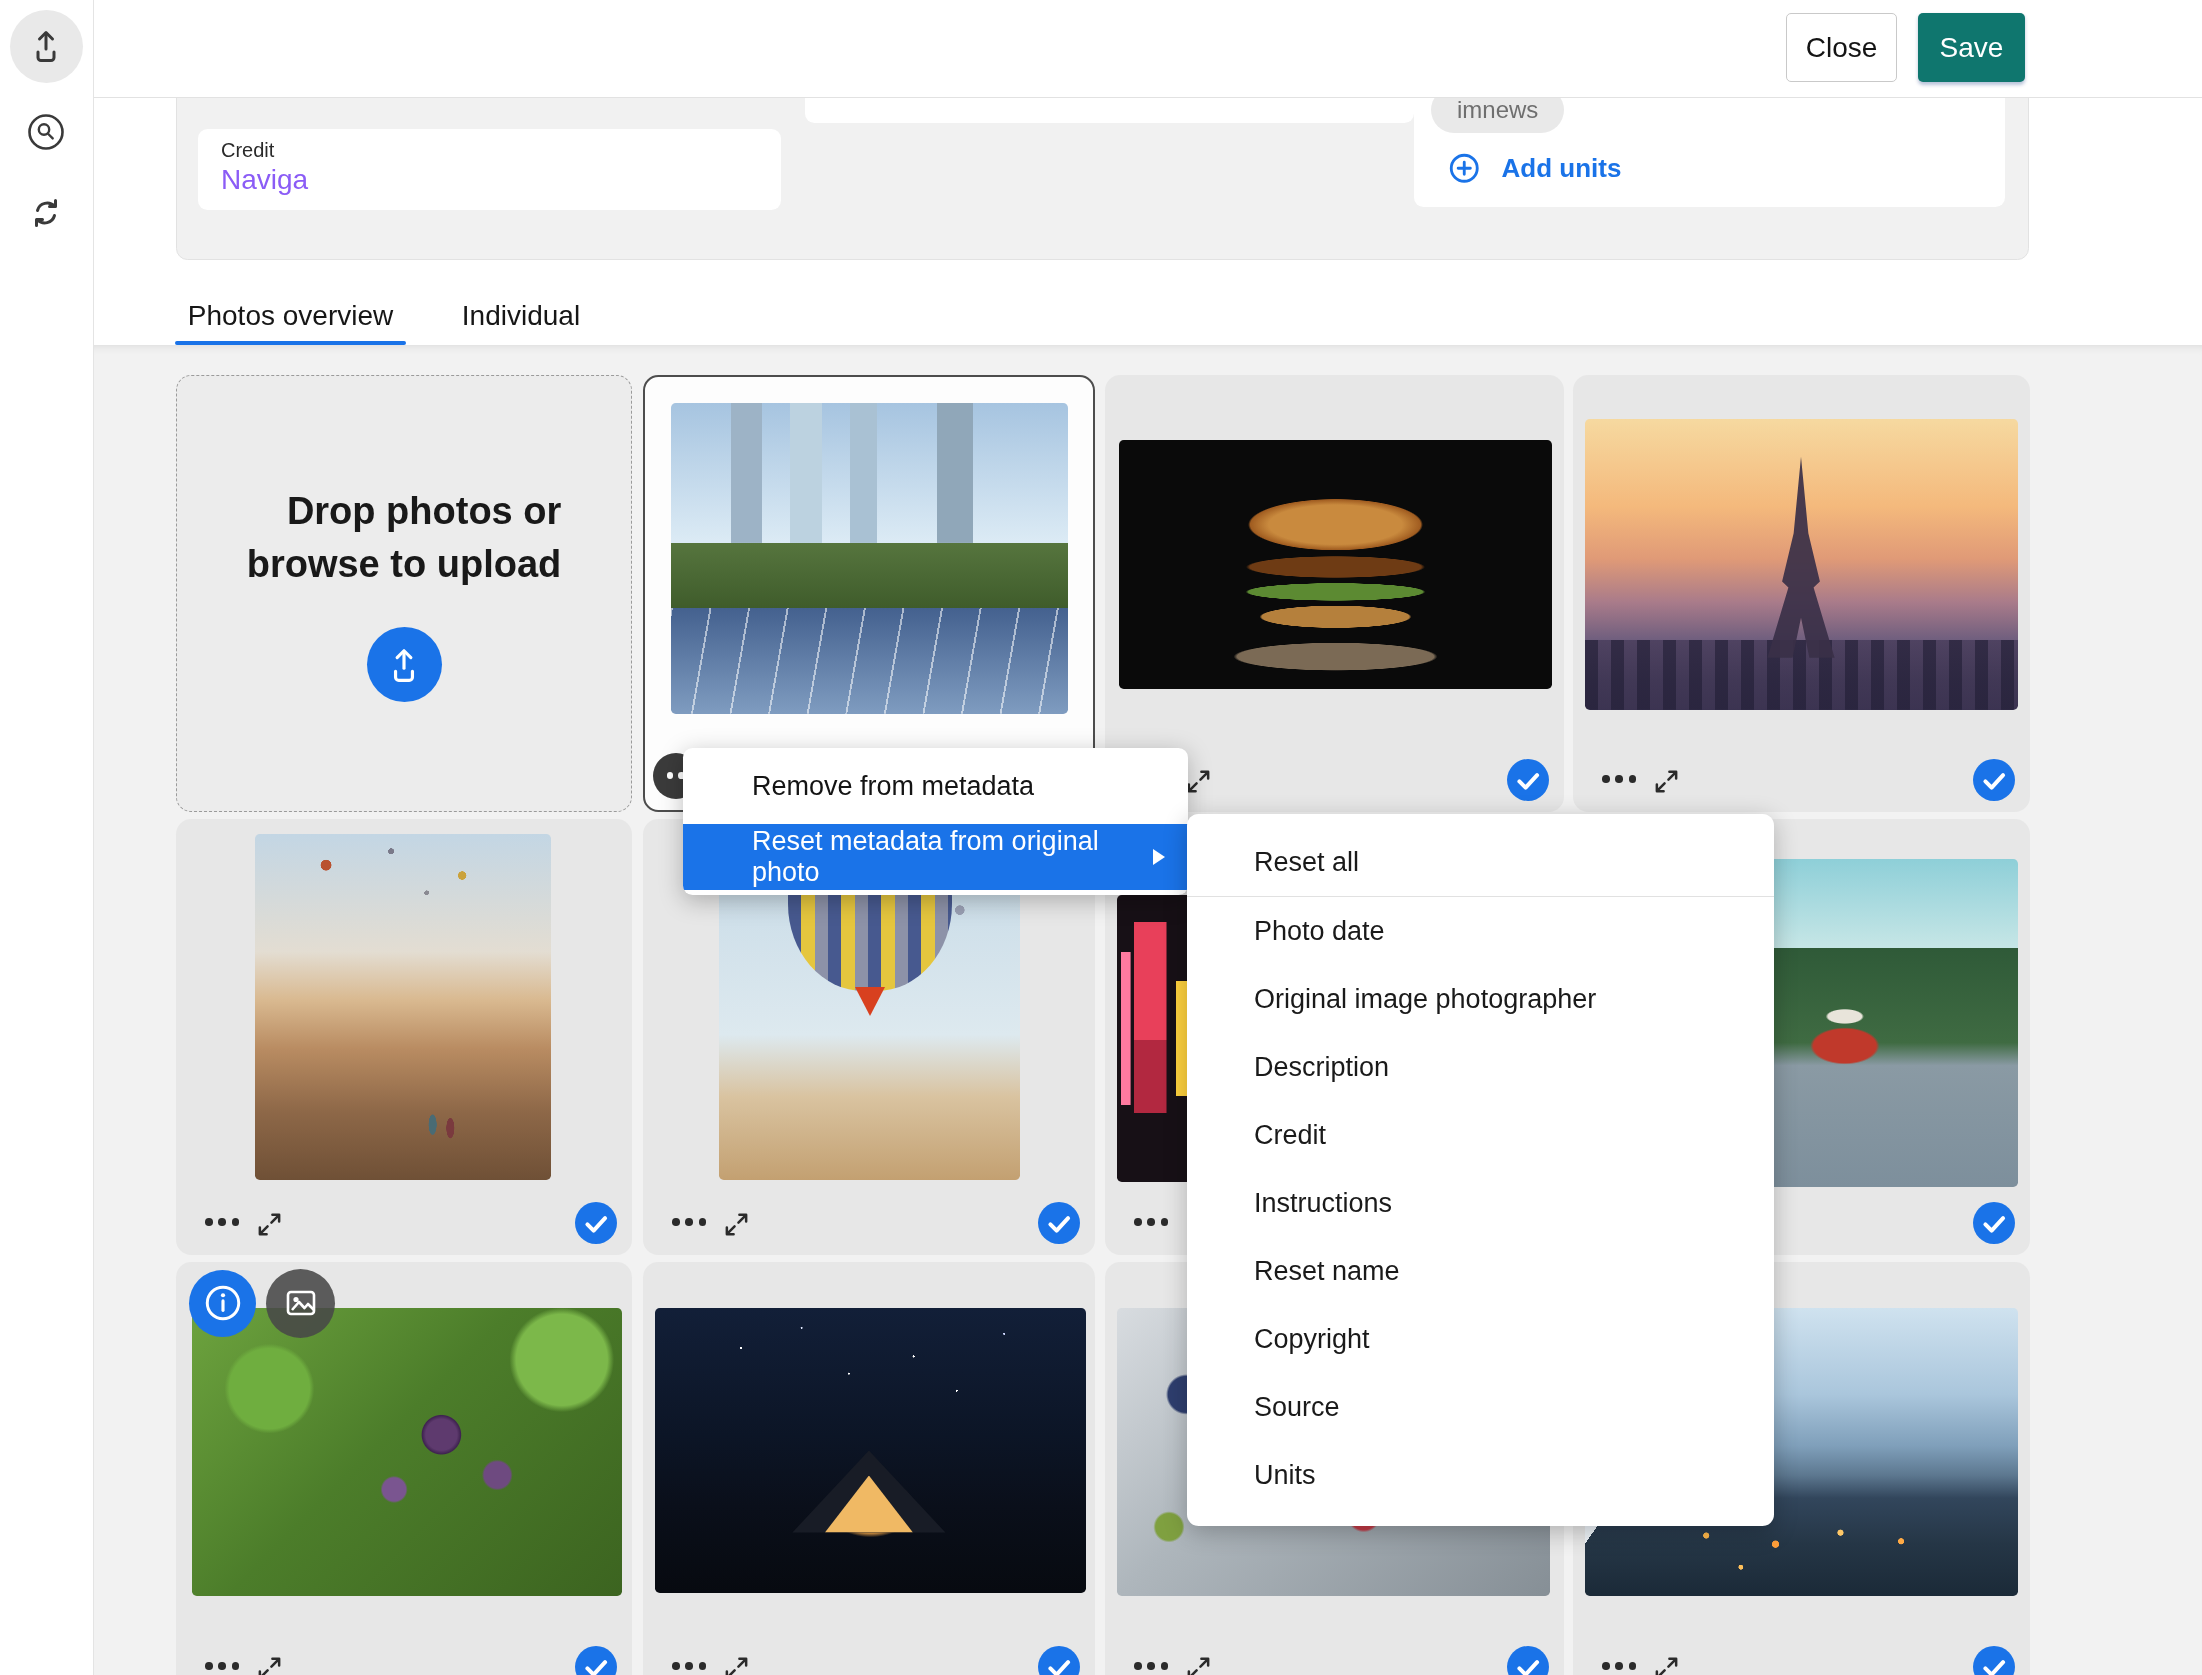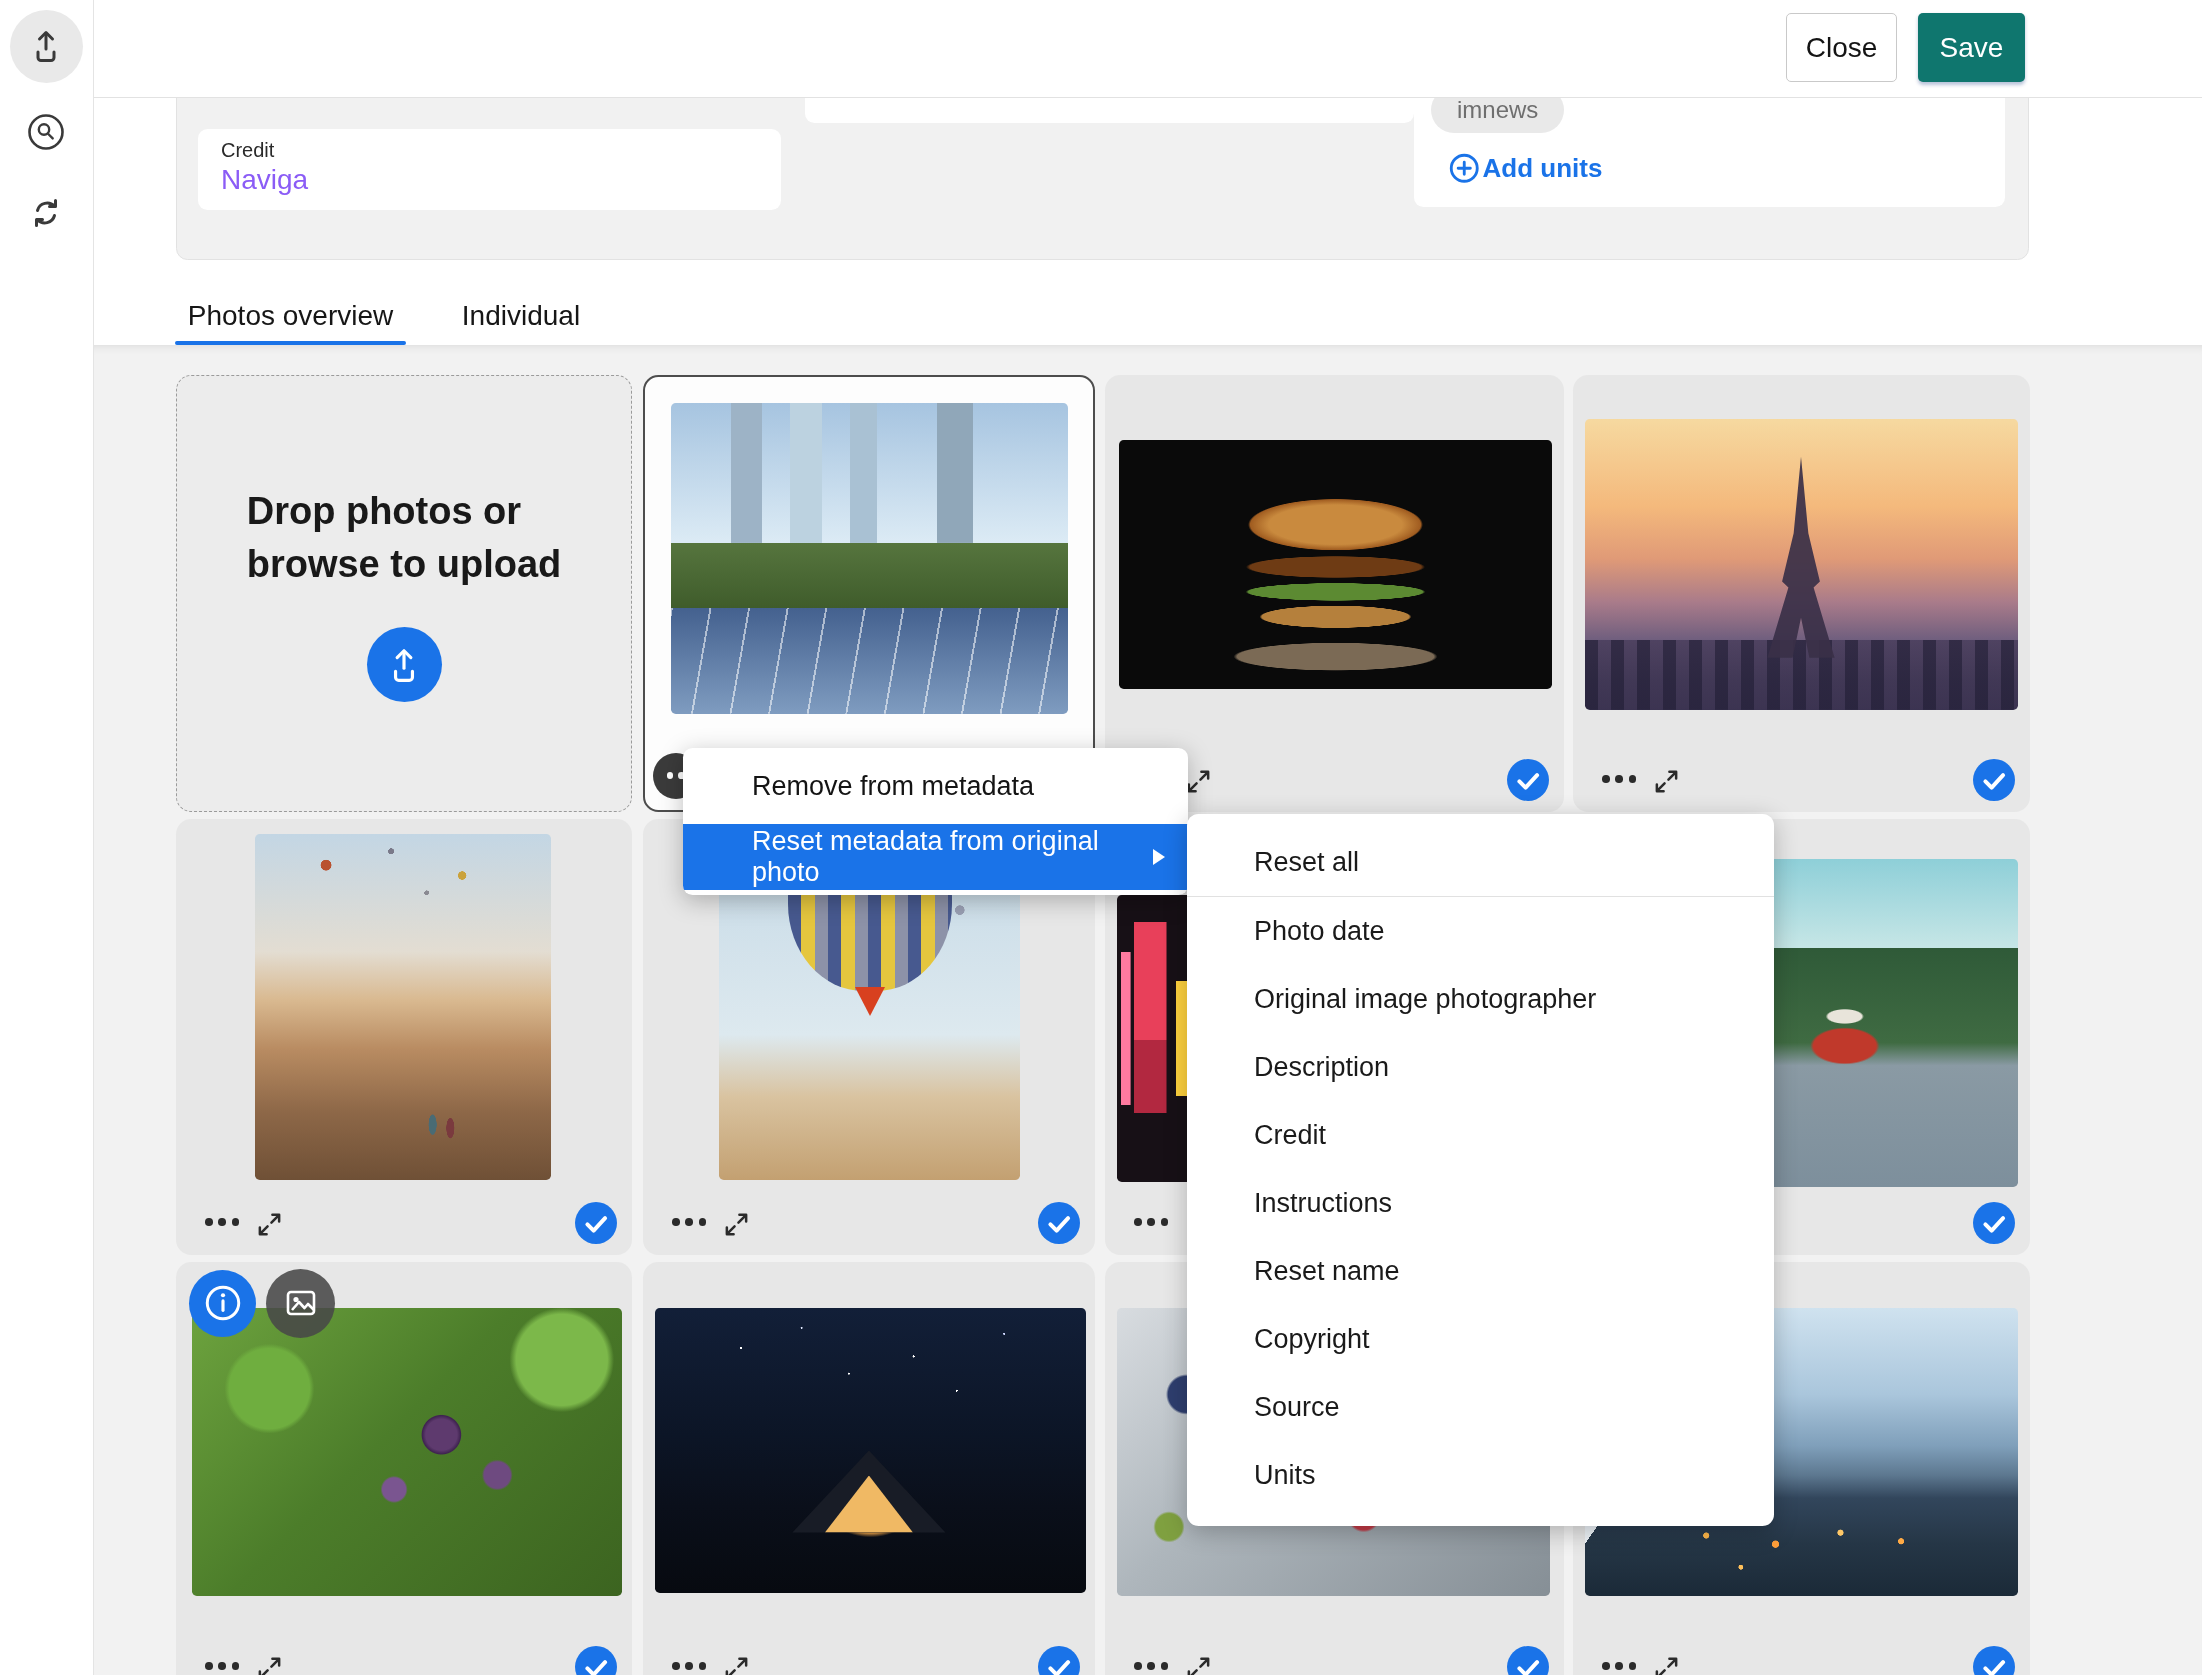--- a/index.html
+++ b/index.html
@@ -31,21 +31,21 @@
   #form-panel{position:absolute;left:176px;top:55px;width:1853px;height:205px;background:#f1f1f1;
     border:1px solid #e2e2e2;border-radius:11.5px;z-index:5;box-sizing:border-box}
   #trunc-field{position:absolute;left:628px;top:20px;width:609px;height:47px;background:#fff;border-radius:9.6px}
   #credit-box{position:absolute;left:21px;top:73px;width:583px;height:81px;background:#fff;border-radius:9.6px;
     padding:9.6px 0 0 23px;box-sizing:border-box}
   #credit-label{font-size:20px;color:#2a2a2a}
   #credit-value{font-size:28px;color:#8b5cf6;margin-top:2.9px}
   #units-box{position:absolute;left:1237px;top:28px;width:591px;height:123px;background:#fff;border-radius:9.6px}
   #units-chip{position:absolute;left:17px;top:2.9px;height:46px;line-height:46px;padding:0 26px;background:#e9e9e9;
     border-radius:24px;font-size:24px;color:#6f6f6f}
-  #add-units{position:absolute;left:34px;top:68px;display:flex;align-items:center;gap:2px;color:#1a73e8;cursor:pointer}
+  #add-units{position:absolute;left:34px;top:68px;display:flex;align-items:center;gap:21px;color:#1a73e8;cursor:pointer}
   #add-units span{font-size:26px;font-weight:600}
 
   .tab{position:absolute;top:190px;height:57px;display:flex;align-items:center;justify-content:center;
     font-size:28px;font-weight:500;color:#161616;cursor:pointer}
   #tab-overview{left:82px;width:231px}
   #tab-individual{left:342px;width:172px}
   #tab-underline{position:absolute;left:82px;top:244px;width:231px;height:3.8px;background:#1a73e8;border-radius:1.9px}
 
   
   #gridbg{position:absolute;left:93px;top:344px;right:0;bottom:0;background:#f2f2f2;
@@ -57,21 +57,21 @@
   .dots i{width:7.6px;height:7.6px;border-radius:50%;background:#2b2b2b}
   .expand{position:absolute;left:80px;bottom:17px;color:#2b2b2b;cursor:pointer;line-height:0}
   .check{position:absolute;right:15.3px;bottom:11.5px;width:42px;height:42px;border-radius:50%;background:#1a73e8;
     display:flex;align-items:center;justify-content:center;cursor:pointer}
   .dots-btn{position:absolute;left:7.6px;bottom:11.5px;width:46px;height:46px;border-radius:50%;background:#3b3b3b;
     display:flex;align-items:center;justify-content:center;gap:4.8px;cursor:pointer;z-index:3}
   .dots-btn i{width:6.7px;height:6.7px;border-radius:50%;background:#fff}
 
   #card-dropzone{background:#ececec;border:1.9px dashed #9b9b9b;display:flex;flex-direction:column;
     align-items:center;justify-content:center;gap:36px;cursor:pointer}
-  #dropzone-text{font-size:38px;font-weight:700;color:#191919;text-align:left;line-height:1.4}
+  #dropzone-text{font-size:38px;font-weight:700;color:#191919;text-align:right;line-height:1.4}
   #dropzone-upload{width:75px;height:75px;border-radius:50%;background:#1a73e8;display:flex;
     align-items:center;justify-content:center;color:#eaf2ff}
 
   #card-solar{background:#fdfdfd;border:2.9px solid #4d4d4d}
 
   .badge{position:absolute;width:67px;height:67px;border-radius:50%;display:flex;align-items:center;
     justify-content:center;z-index:3;cursor:pointer}
   #badge-info{left:13.4px;top:7.6px;background:#1a73e8}
   #badge-imgtype{left:90px;top:6.7px;width:69px;height:69px;background:rgba(72,72,72,.88)}
 

